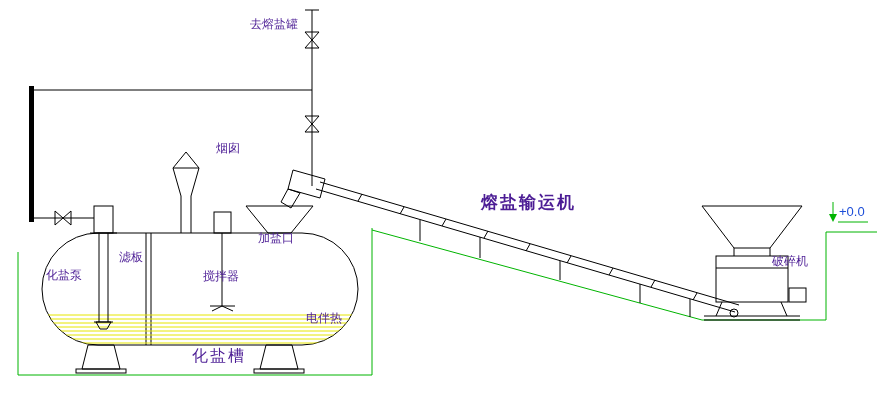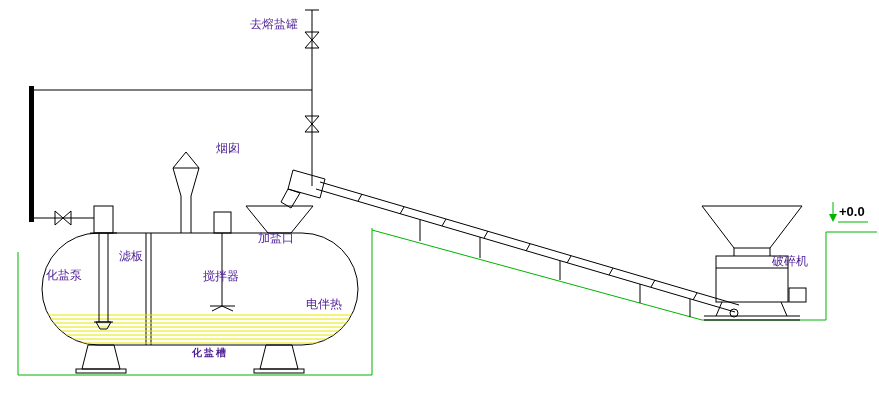--- a/index.html
+++ b/index.html
@@ -13,23 +13,23 @@
   }
   #linework { position: absolute; left: 0; top: 0; }
   .label {
     position: absolute;
     color: #4c1d95;
     font-size: 12px;
     line-height: 1;
     white-space: nowrap;
     user-select: none;
   }
-  .label.md { font-size: 10px; font-weight: bold; letter-spacing: 2px; }
+  .label.md { font-size: 16px; font-weight: normal; letter-spacing: 2px; }
   .label.lg { font-size: 17px; font-weight: bold; letter-spacing: 2px; }
-  .label.green { color: #000000; font-size: 13px; font-weight: bold; }
+  .label.green { color: #1d4ed8; font-size: 13px; font-weight: normal; }
 </style>
 </head>
 <body>
 
 <div id="stage">
 
   <svg id="linework" width="879" height="402" viewBox="0 0 879 402" stroke="#000000" fill="none" stroke-width="1">
 
     <defs>
       <clipPath id="tankClip">
@@ -170,28 +170,29 @@
       <rect x="254" y="369" width="50" height="4"></rect>
     </g>
   </svg>
 
   <span class="label" style="left:250px; top:18px;">去熔盐罐</span>
 
   <span class="label" style="left:168px; top:142px;margin-left:48px;">烟囱</span>
 
   <span class="label" style="left:46px; top:270px;font-family:Liberation Mono, monospace;">化盐泵</span>
 
-  <span class="label" style="left:119px; top:251px;font-family:Liberation Mono, monospace;">滤板</span>
+  <span class="label" style="left:119px; top:251px;">滤板</span>
 
   <span class="label" style="left:203px; top:270px;">搅拌器</span>
 
   <span class="label" style="left:258px; top:232px;">加盐口</span>
 
-  <span class="label" style="left:262px; top:298px;padding-left:44px;">电伴热</span>
+  <span class="label" style="left:262px; top:312px;padding-left:44px;">电伴热</span>
 
   <span class="label md" style="left:192px; top:348px;">化盐槽</span>
 
+  <span class="label lg" style="left:481px; top:194px;">熔盐输运机</span>
 
   <span class="label" style="left:772px; top:255px;">破碎机</span>
 
   <span class="label green" style="left:839px; top:205px;">+0.0</span>
 
 </div>
 
 </body></html>

